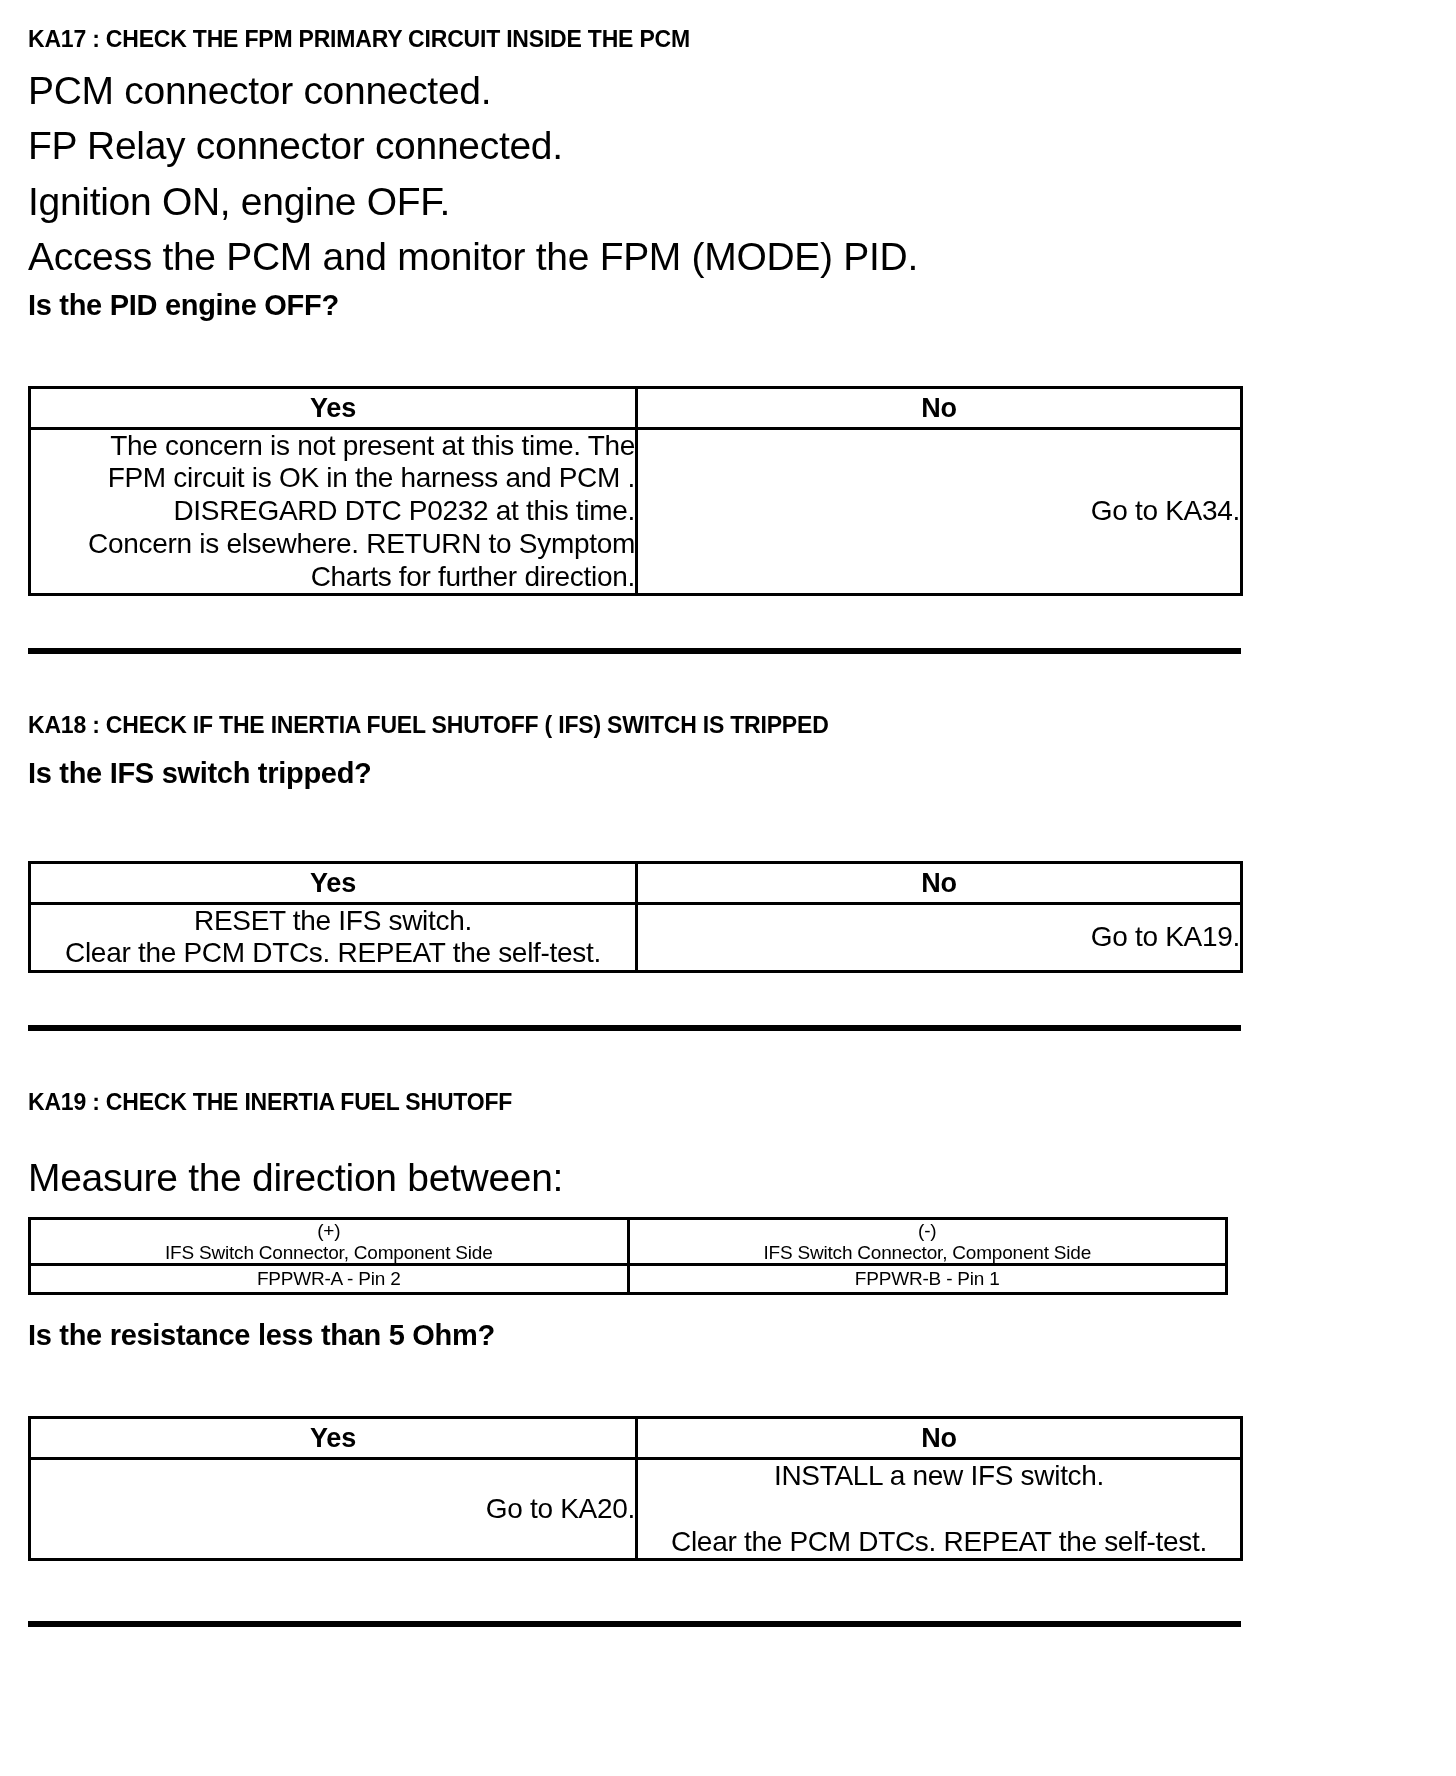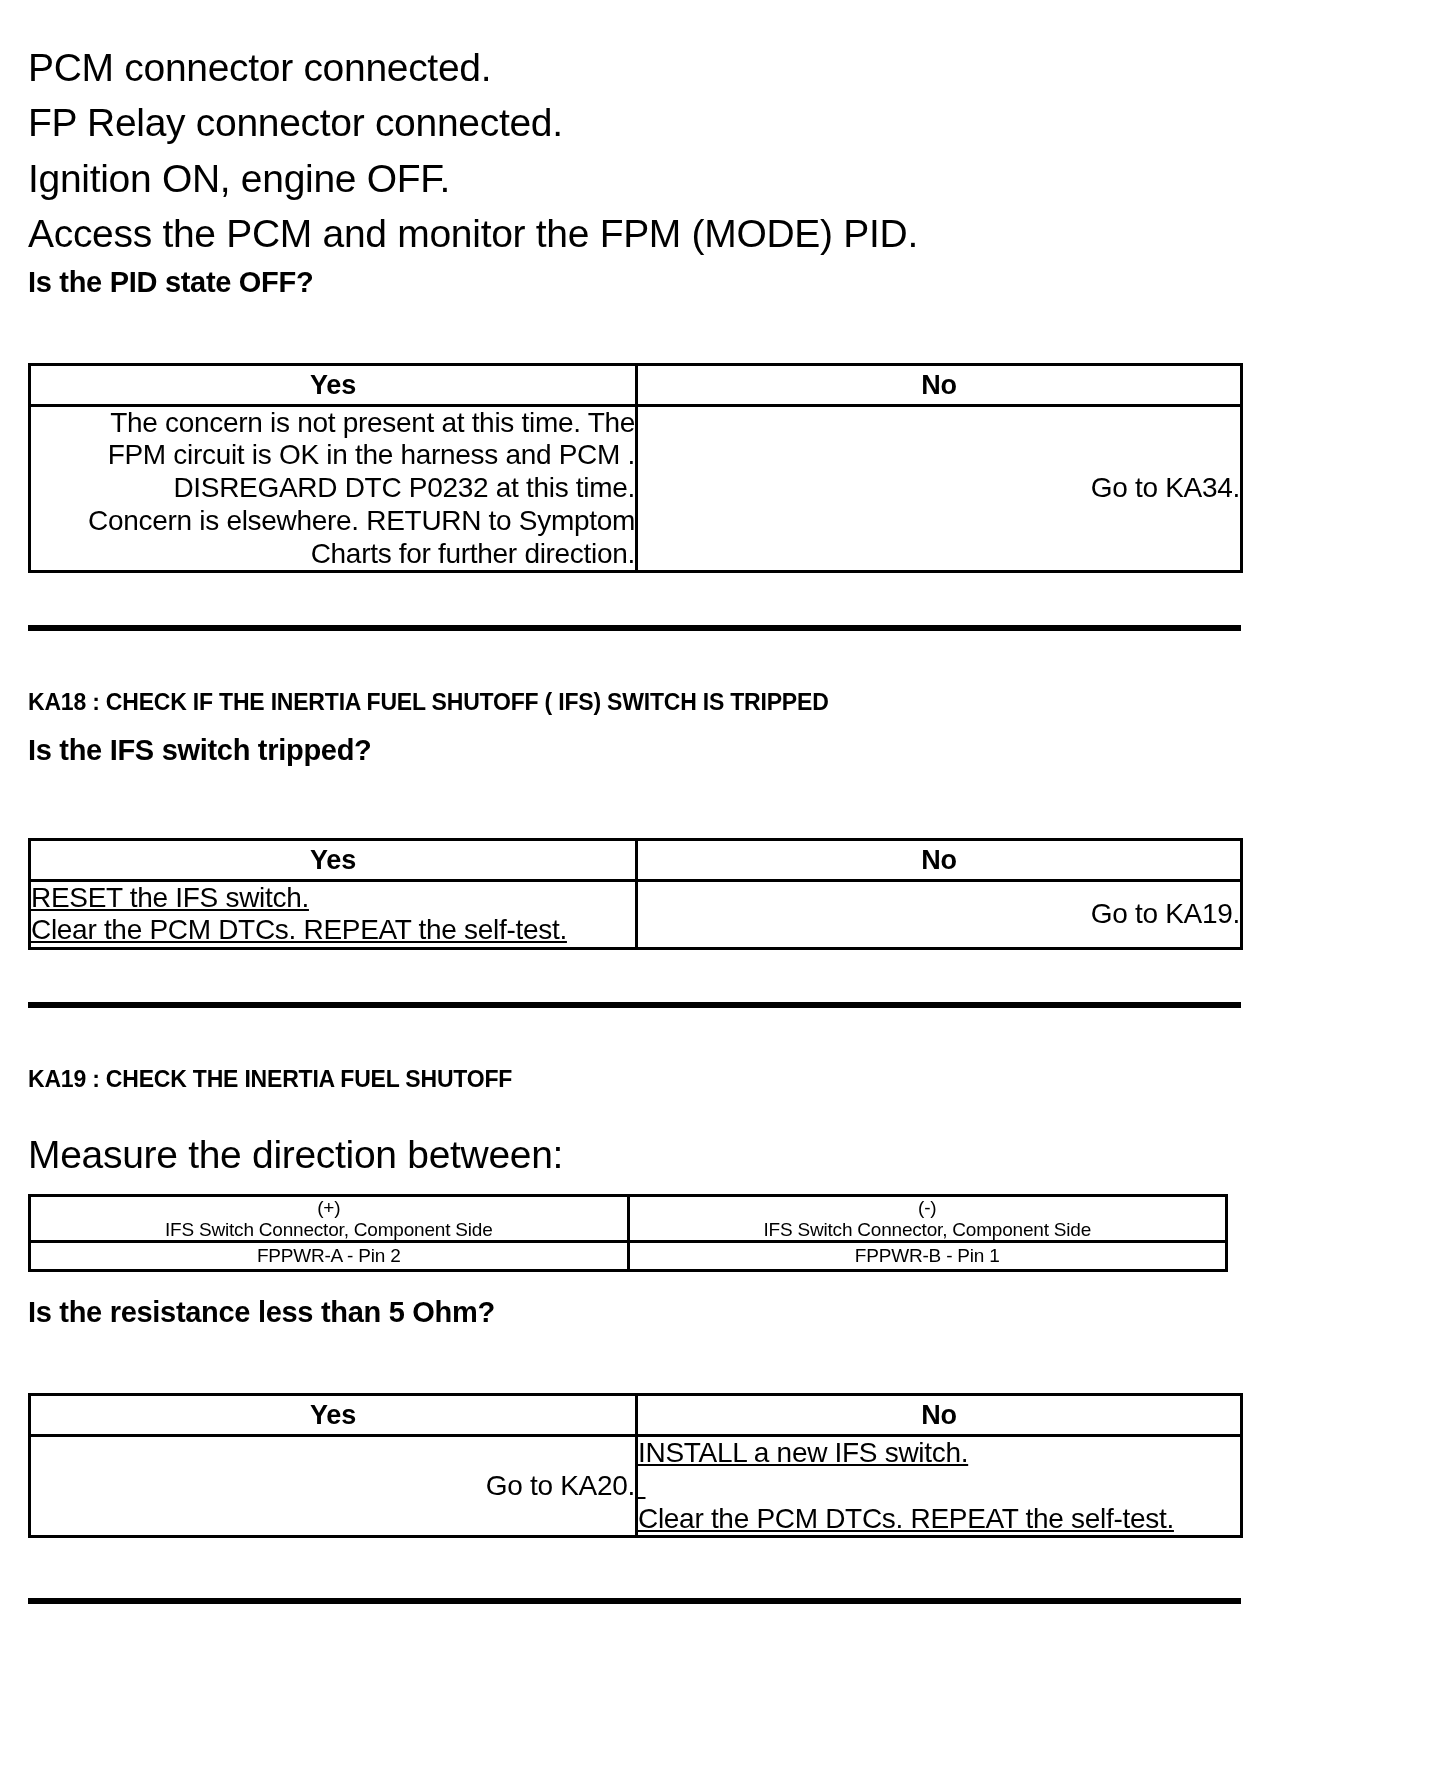--- a/index.html
+++ b/index.html
@@ -75,23 +75,22 @@
     line-height: 1.17;
     letter-spacing: -0.3px;
   }
   .col-yes { width: 604px; }
   .col-no  { width: 602px; }
 
   .cell-center {
     text-align: right;
   }
   .cell-left {
-    text-align: left;
+    text-align: center;
     padding-left: 2px;
-    text-decoration: underline;
   }
   .cell-pad {
     padding: 4px 2px 6px 2px;
   }
 
   
   .meas-table {
     border-collapse: collapse;
     width: 1200px;
     table-layout: fixed;
@@ -138,26 +137,27 @@
   .sp-60 { height: 60px; }
   .sp-66 { height: 66px; }
 </style>
 </head>
 <body>
 
 <div class="page">
 
   <div class="sp-28"></div>
   <div class="section">
+    <div class="step-heading">KA17 : CHECK THE FPM PRIMARY CIRCUIT INSIDE THE PCM</div>
     <div class="sp-12"></div>
     <div class="instruction">PCM connector connected.</div>
     <div class="instruction">FP Relay connector connected.</div>
     <div class="instruction">Ignition ON, engine OFF.</div>
     <div class="instruction">Access the PCM and monitor the  FPM (MODE) PID.</div>
-    <div class="question">Is the PID state OFF?</div>
+    <div class="question">Is the PID engine OFF?</div>
     <div class="sp-60"></div>
 
     <table class="yn-table">
       <tbody>
           <tr>
         <td class="yn-head col-yes">Yes</td>
         <td class="yn-head col-no">No</td>
       </tr>
       <tr>
         <td class="yn-body cell-center cell-pad">

